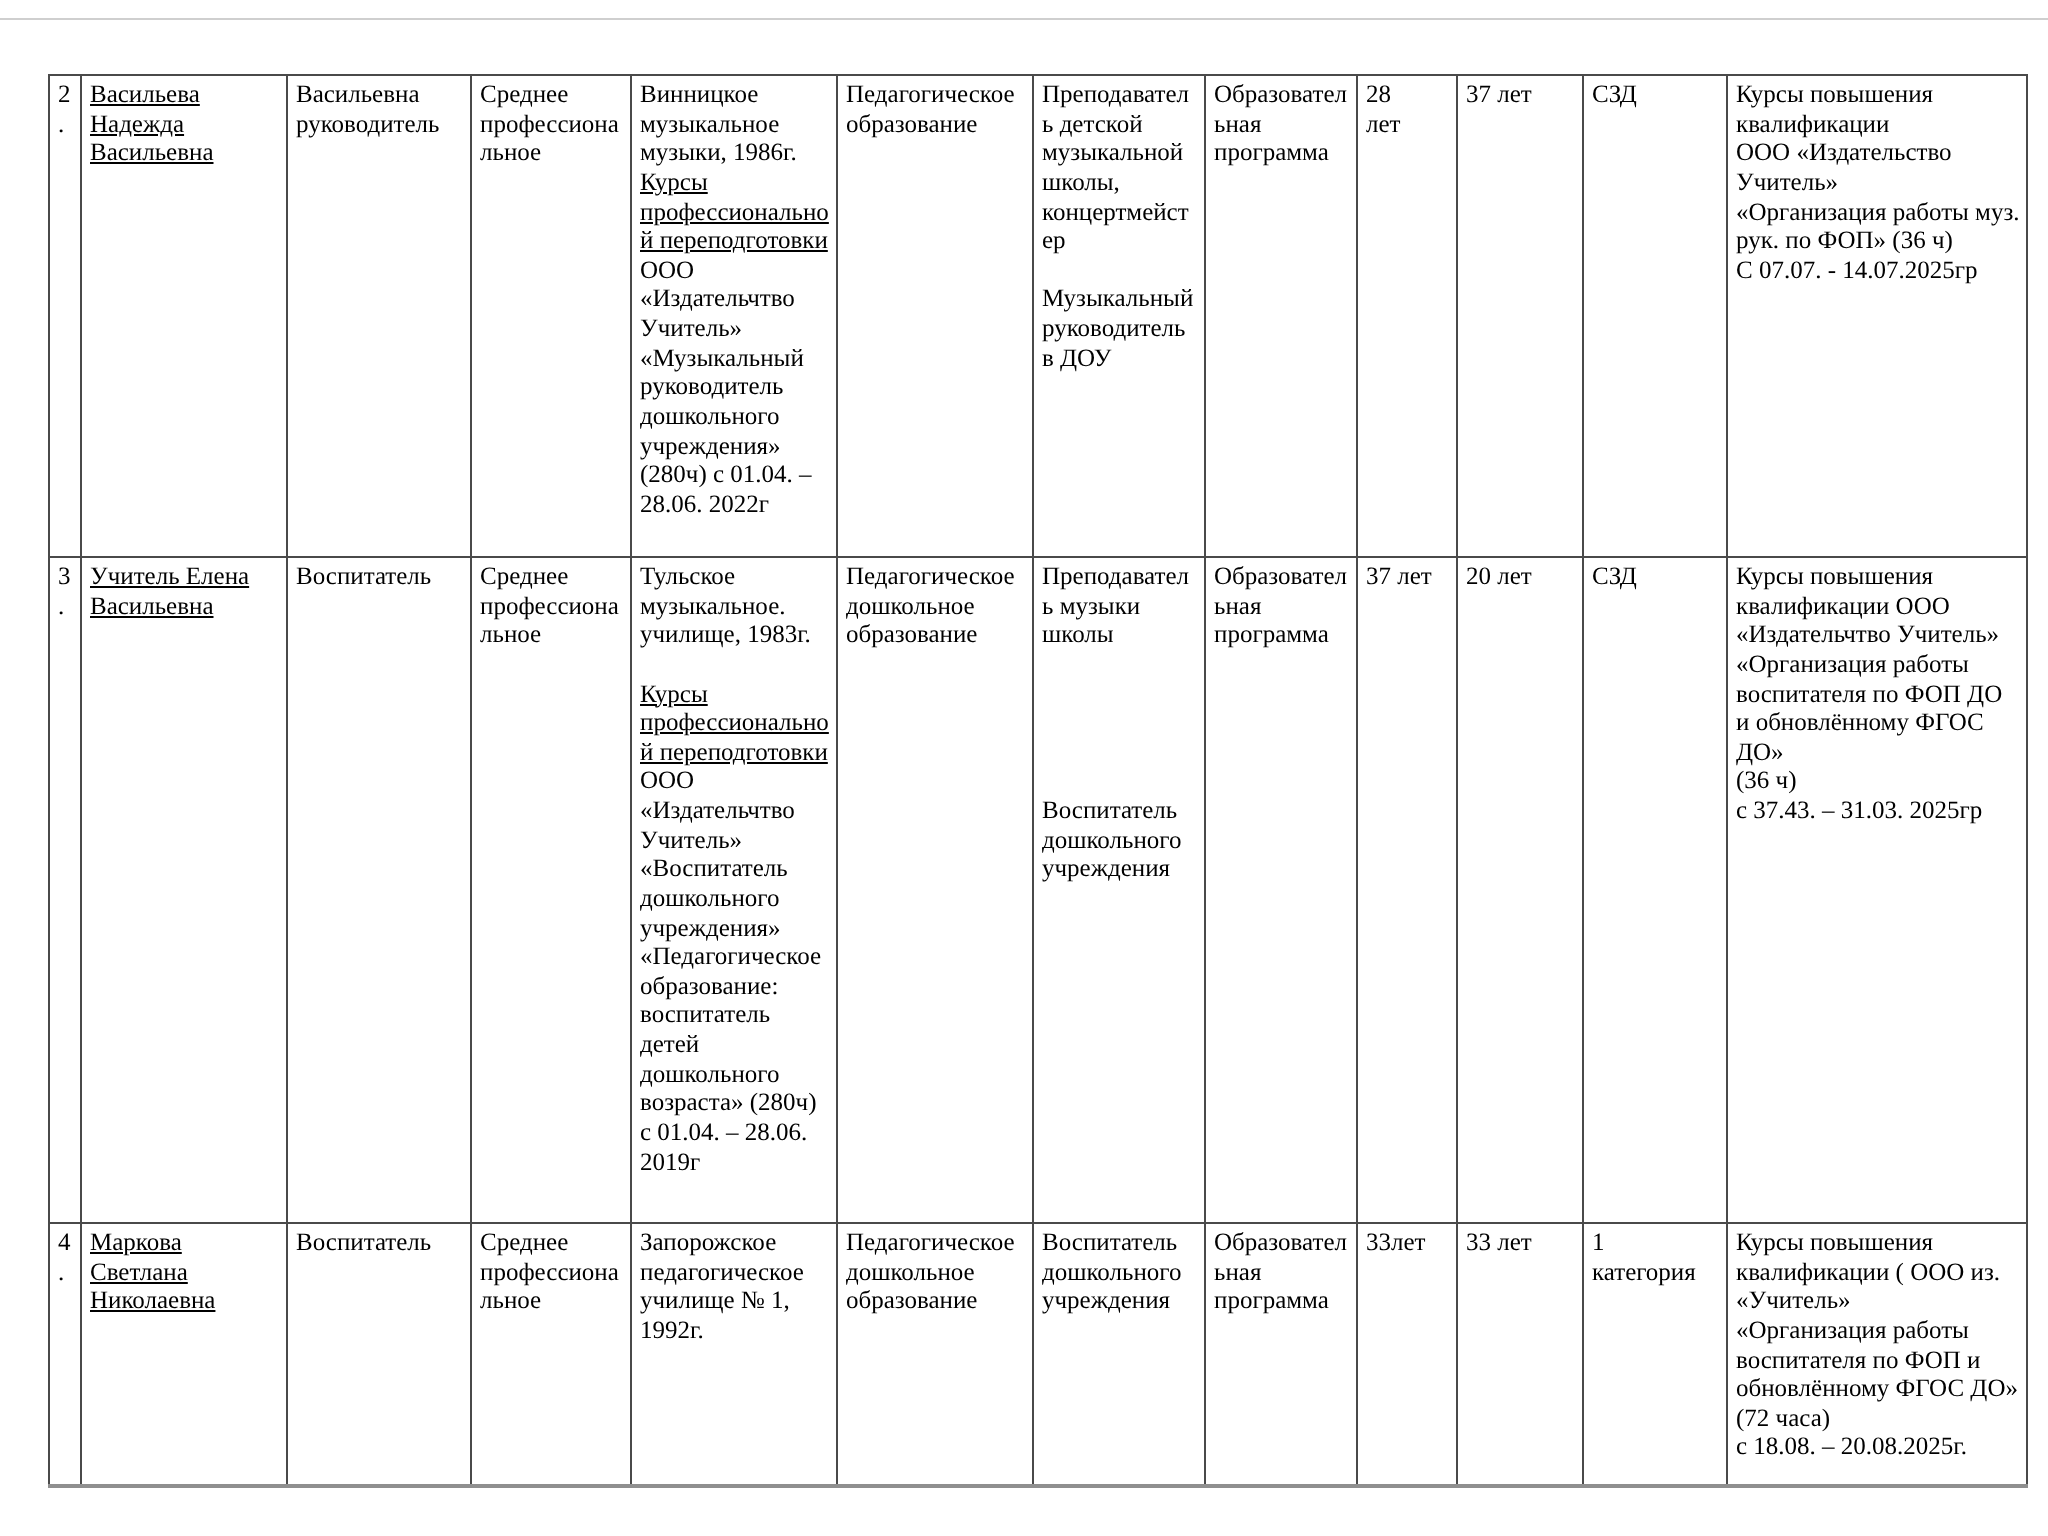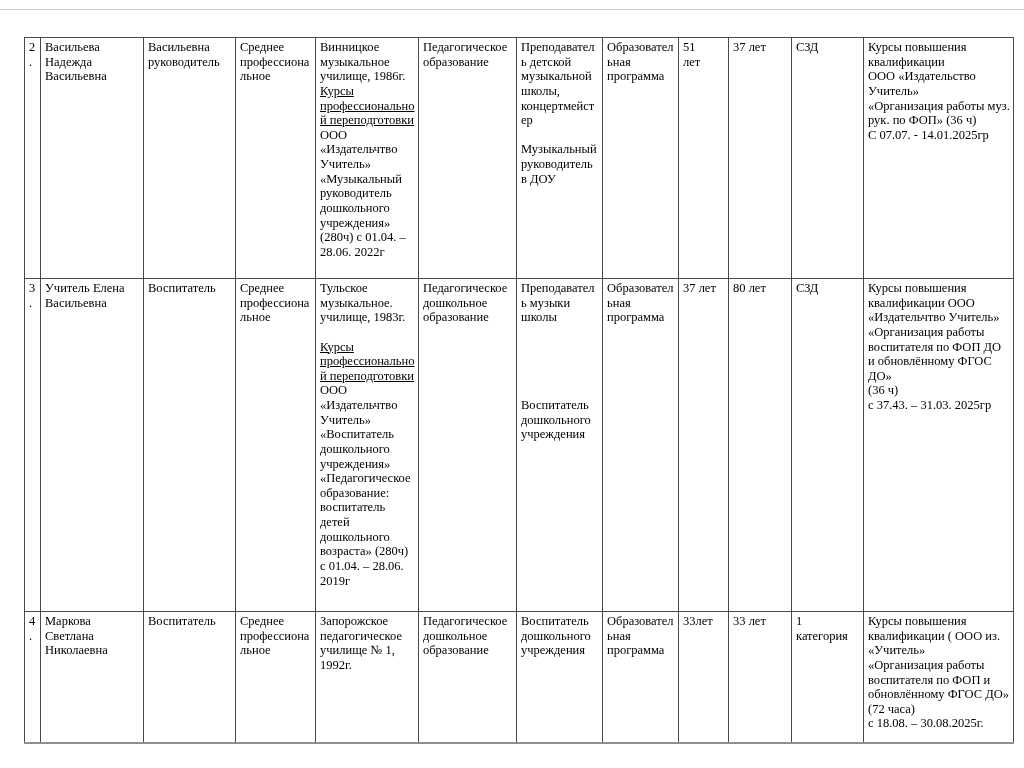--- a/index.html
+++ b/index.html
@@ -7,21 +7,21 @@
         font-family:"Liberation Serif","DejaVu Serif",serif;color:#000;}
   .top-line{position:absolute;left:0;top:9px;width:1024px;height:1px;background:#cfcfcf;}
   table.staff{position:absolute;left:24px;top:37px;width:989px;border-collapse:collapse;table-layout:fixed;}
   table.staff td{border:1px solid #4a4a4a;vertical-align:top;padding:2px 3px 2px 4px;
      font-size:12.5px;line-height:1.17;white-space:pre-line;overflow-wrap:break-word;word-wrap:break-word;}
   tr.r2 td{height:236px;}
   tr.r3 td{height:328px;}
   tr.r4 td{height:126px;}
   tr:last-child td{border-bottom:2px solid #8f8f8f;}
   td.c-num{font-size:15px;padding-left:2px;padding-right:1px;}
-  td.c-name{font-size:15px;line-height:1.3;}
+  td.c-name{font-size:15px;line-height:1.3;text-decoration:underline;}
   td.c-spec{font-size:11px;margin-top:13px;}
   td.pad-top{padding-top:26px;}
   .u{text-decoration:underline;}
 </style>
 </head>
 <body>
 
 <div class="page">
   <div class="top-line"></div>
 
@@ -40,36 +40,36 @@
         <col style="width:72px">
         <col style="width:150px">
     </colgroup>
     <tbody>
       <tr class="r2">
         <td class="c-num">2
 .</td>
         <td class="c-name">Васильева Надежда Васильевна</td>
         <td>Васильевна руководитель</td>
         <td>Среднее профессиональное</td>
-        <td><span>Винницкое музыкальное училище, 1986г.
+        <td><span>Винницкое музыкальное музыки, 1986г.
 </span><span class="u">Курсы профессиональной переподготовки</span><span>
 ООО «Издательчтво Учитель» «Музыкальный руководитель дошкольного учреждения» (280ч) с 01.04. – 28.06. 2022г</span></td>
         <td class="c-spec">Педагогическое образование</td>
         <td>Преподаватель детской музыкальной школы, концертмейстер
 
 Музыкальный руководитель в ДОУ</td>
         <td>Образовательная программа</td>
-        <td>51
+        <td>28
 лет</td>
         <td>37 лет</td>
         <td>СЗД</td>
         <td>Курсы повышения квалификации
  ООО «Издательство Учитель»
 «Организация работы муз. рук. по ФОП» (36 ч)
-С 07.07. -  14.01.2025гр</td>
+С 07.07. -  14.07.2025гр</td>
       </tr>
       <tr class="r3">
         <td class="c-num">3
 .</td>
         <td class="c-name">Учитель Елена Васильевна</td>
         <td>Воспитатель</td>
         <td>Среднее профессиональное</td>
         <td><span>Тульское музыкальное. училище, 1983г.
 
 </span><span class="u">Курсы профессиональной переподготовки</span><span>
@@ -77,21 +77,21 @@
         <td class="c-spec">Педагогическое дошкольное образование</td>
         <td>Преподаватель музыки школы
 
 
 
 
 
 Воспитатель дошкольного учреждения</td>
         <td class="pad-top">Образовательная программа</td>
         <td>37 лет</td>
-        <td>80 лет</td>
+        <td>20 лет</td>
         <td>СЗД</td>
         <td>Курсы повышения квалификации ООО «Издательчтво  Учитель»
 «Организация работы воспитателя по ФОП ДО и обновлённому ФГОС ДО»
 (36 ч)
 с 37.43. – 31.03. 2025гр</td>
       </tr>
       <tr class="r4">
         <td class="c-num">4
 .</td>
         <td class="c-name">Маркова Светлана Николаевна</td>
@@ -100,17 +100,17 @@
         <td><span>Запорожское педагогическое училище № 1, 1992г.</span><span class="u"></span><span></span></td>
         <td class="c-spec">Педагогическое дошкольное образование</td>
         <td>Воспитатель дошкольного учреждения</td>
         <td>Образовательная программа</td>
         <td>33лет</td>
         <td>33 лет</td>
         <td>1
 категория</td>
         <td>Курсы повышения квалификации ( ООО из. «Учитель»
  «Организация работы воспитателя по ФОП и обновлённому ФГОС ДО» (72 часа)
- с 18.08. – 30.08.2025г.</td>
+ с 18.08. – 20.08.2025г.</td>
       </tr>
     </tbody>
   </table>
 </div>
 
 </body></html>

